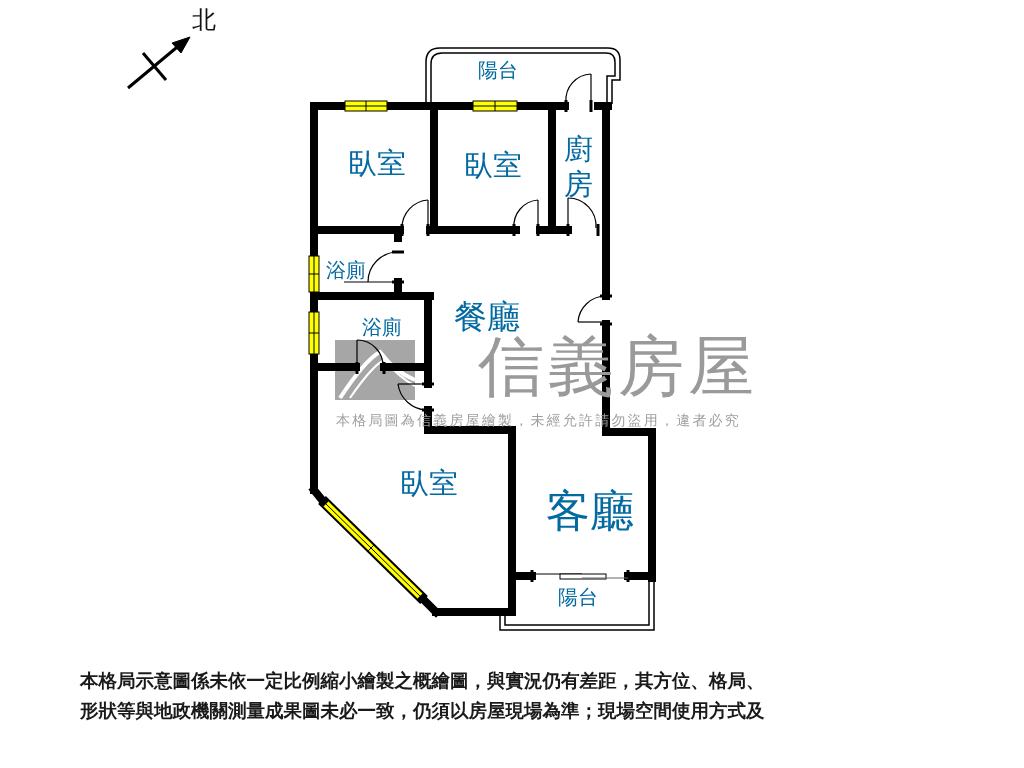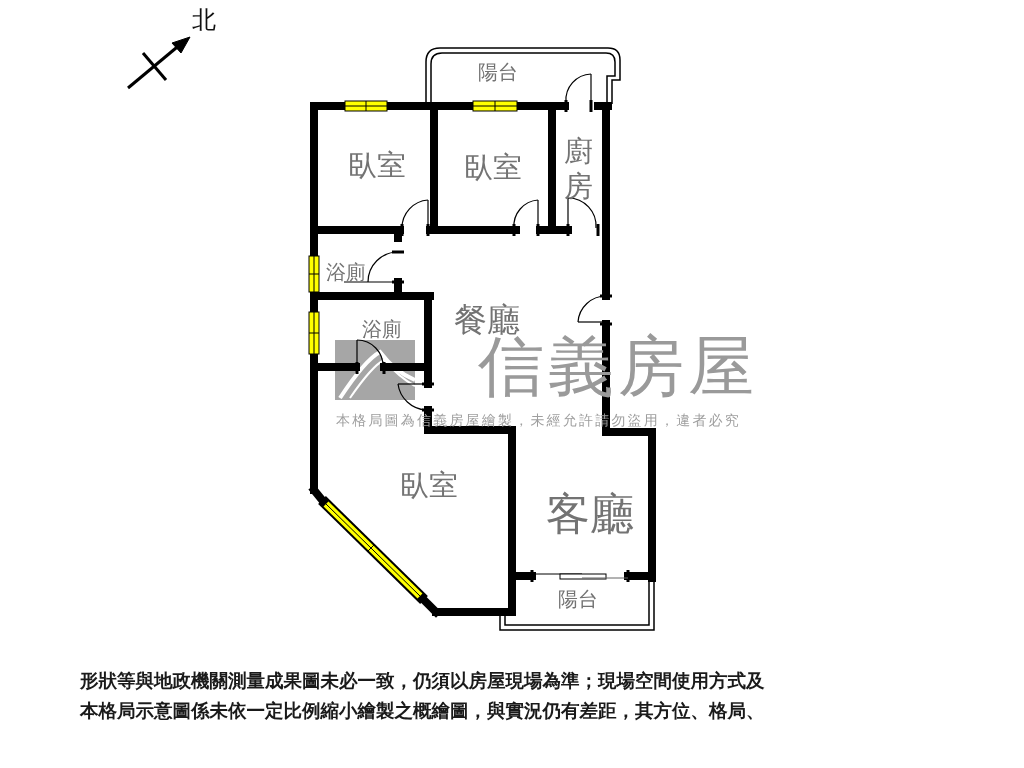--- a/index.html
+++ b/index.html
@@ -1,19 +1,19 @@
 <!DOCTYPE html>
 <html><head>
 <meta charset="utf-8">
 <style>
   html, body { margin: 0; padding: 0; background: #ffffff; }
   body { width: 1024px; height: 768px; position: relative; overflow: hidden;
          font-family: "DejaVu Serif", "Liberation Serif", serif; }
   #plan { position: absolute; left: 0; top: 0; width: 1024px; height: 660px; }
-  .room-label { position: absolute; color: #737373; font-family: Liberation Sans, sans-serif; white-space: nowrap; line-height: 1; }
+  .room-label { position: absolute; color: #0369a1; font-family: Liberation Mono, monospace; white-space: nowrap; line-height: 1; }
   .wm-big { position: absolute; left: 430px; top: 334px; font-size: 66px; color: #9a9a9a;
             font-family: "DejaVu Sans", "Liberation Sans", sans-serif; letter-spacing: 4px; line-height: 1; white-space: nowrap; margin-left: 48px; }
   .wm-small { position: absolute; left: 336px; top: 413px; font-size: 14px; color: #9e9e9e;
               font-family: "DejaVu Sans", "Liberation Sans", sans-serif; letter-spacing: 2.2px; white-space: nowrap; line-height: 1; }
   .north-label { position: absolute; left: 192px; top: 8px; font-size: 24px; color: #111; line-height: 1; }
   .disclaimer { position: absolute; left: 80px; top: 666px; width: 880px;
                 font-family: "DejaVu Sans", "Liberation Sans", sans-serif; font-size: 18.5px; font-weight: bold;
                 color: #1a1a1a; line-height: 30px; }
   .disclaimer div { white-space: nowrap; }
 </style>
@@ -177,15 +177,15 @@
 <div class="room-label" style="left:564px; top:137px; font-size:29px;">廚</div>
 <div class="room-label" style="left:564px; top:172px; font-size:29px;">房</div>
 <div class="room-label" style="left:326px; top:262px; font-size:20px;">浴廁</div>
 <div class="room-label" style="left:362px; top:319px; font-size:20px;">浴廁</div>
 <div class="room-label" style="left:454px; top:303px; font-size:33px;">餐廳</div>
 <div class="room-label" style="left:400px; top:471px; font-size:29px;">臥室</div>
 <div class="room-label" style="left:546px; top:492px; font-size:44px;">客廳</div>
 <div class="room-label" style="left:558px; top:589px; font-size:20px;">陽台</div>
 
 <div class="disclaimer">
+  <div>本格局示意圖係未依一定比例縮小繪製之概繪圖，與實況仍有差距，其方位、格局、</div>
   <div>形狀等與地政機關測量成果圖未必一致，仍須以房屋現場為準；現場空間使用方式及</div>
-  <div>本格局示意圖係未依一定比例縮小繪製之概繪圖，與實況仍有差距，其方位、格局、</div>
 </div>
 
 </body></html>

